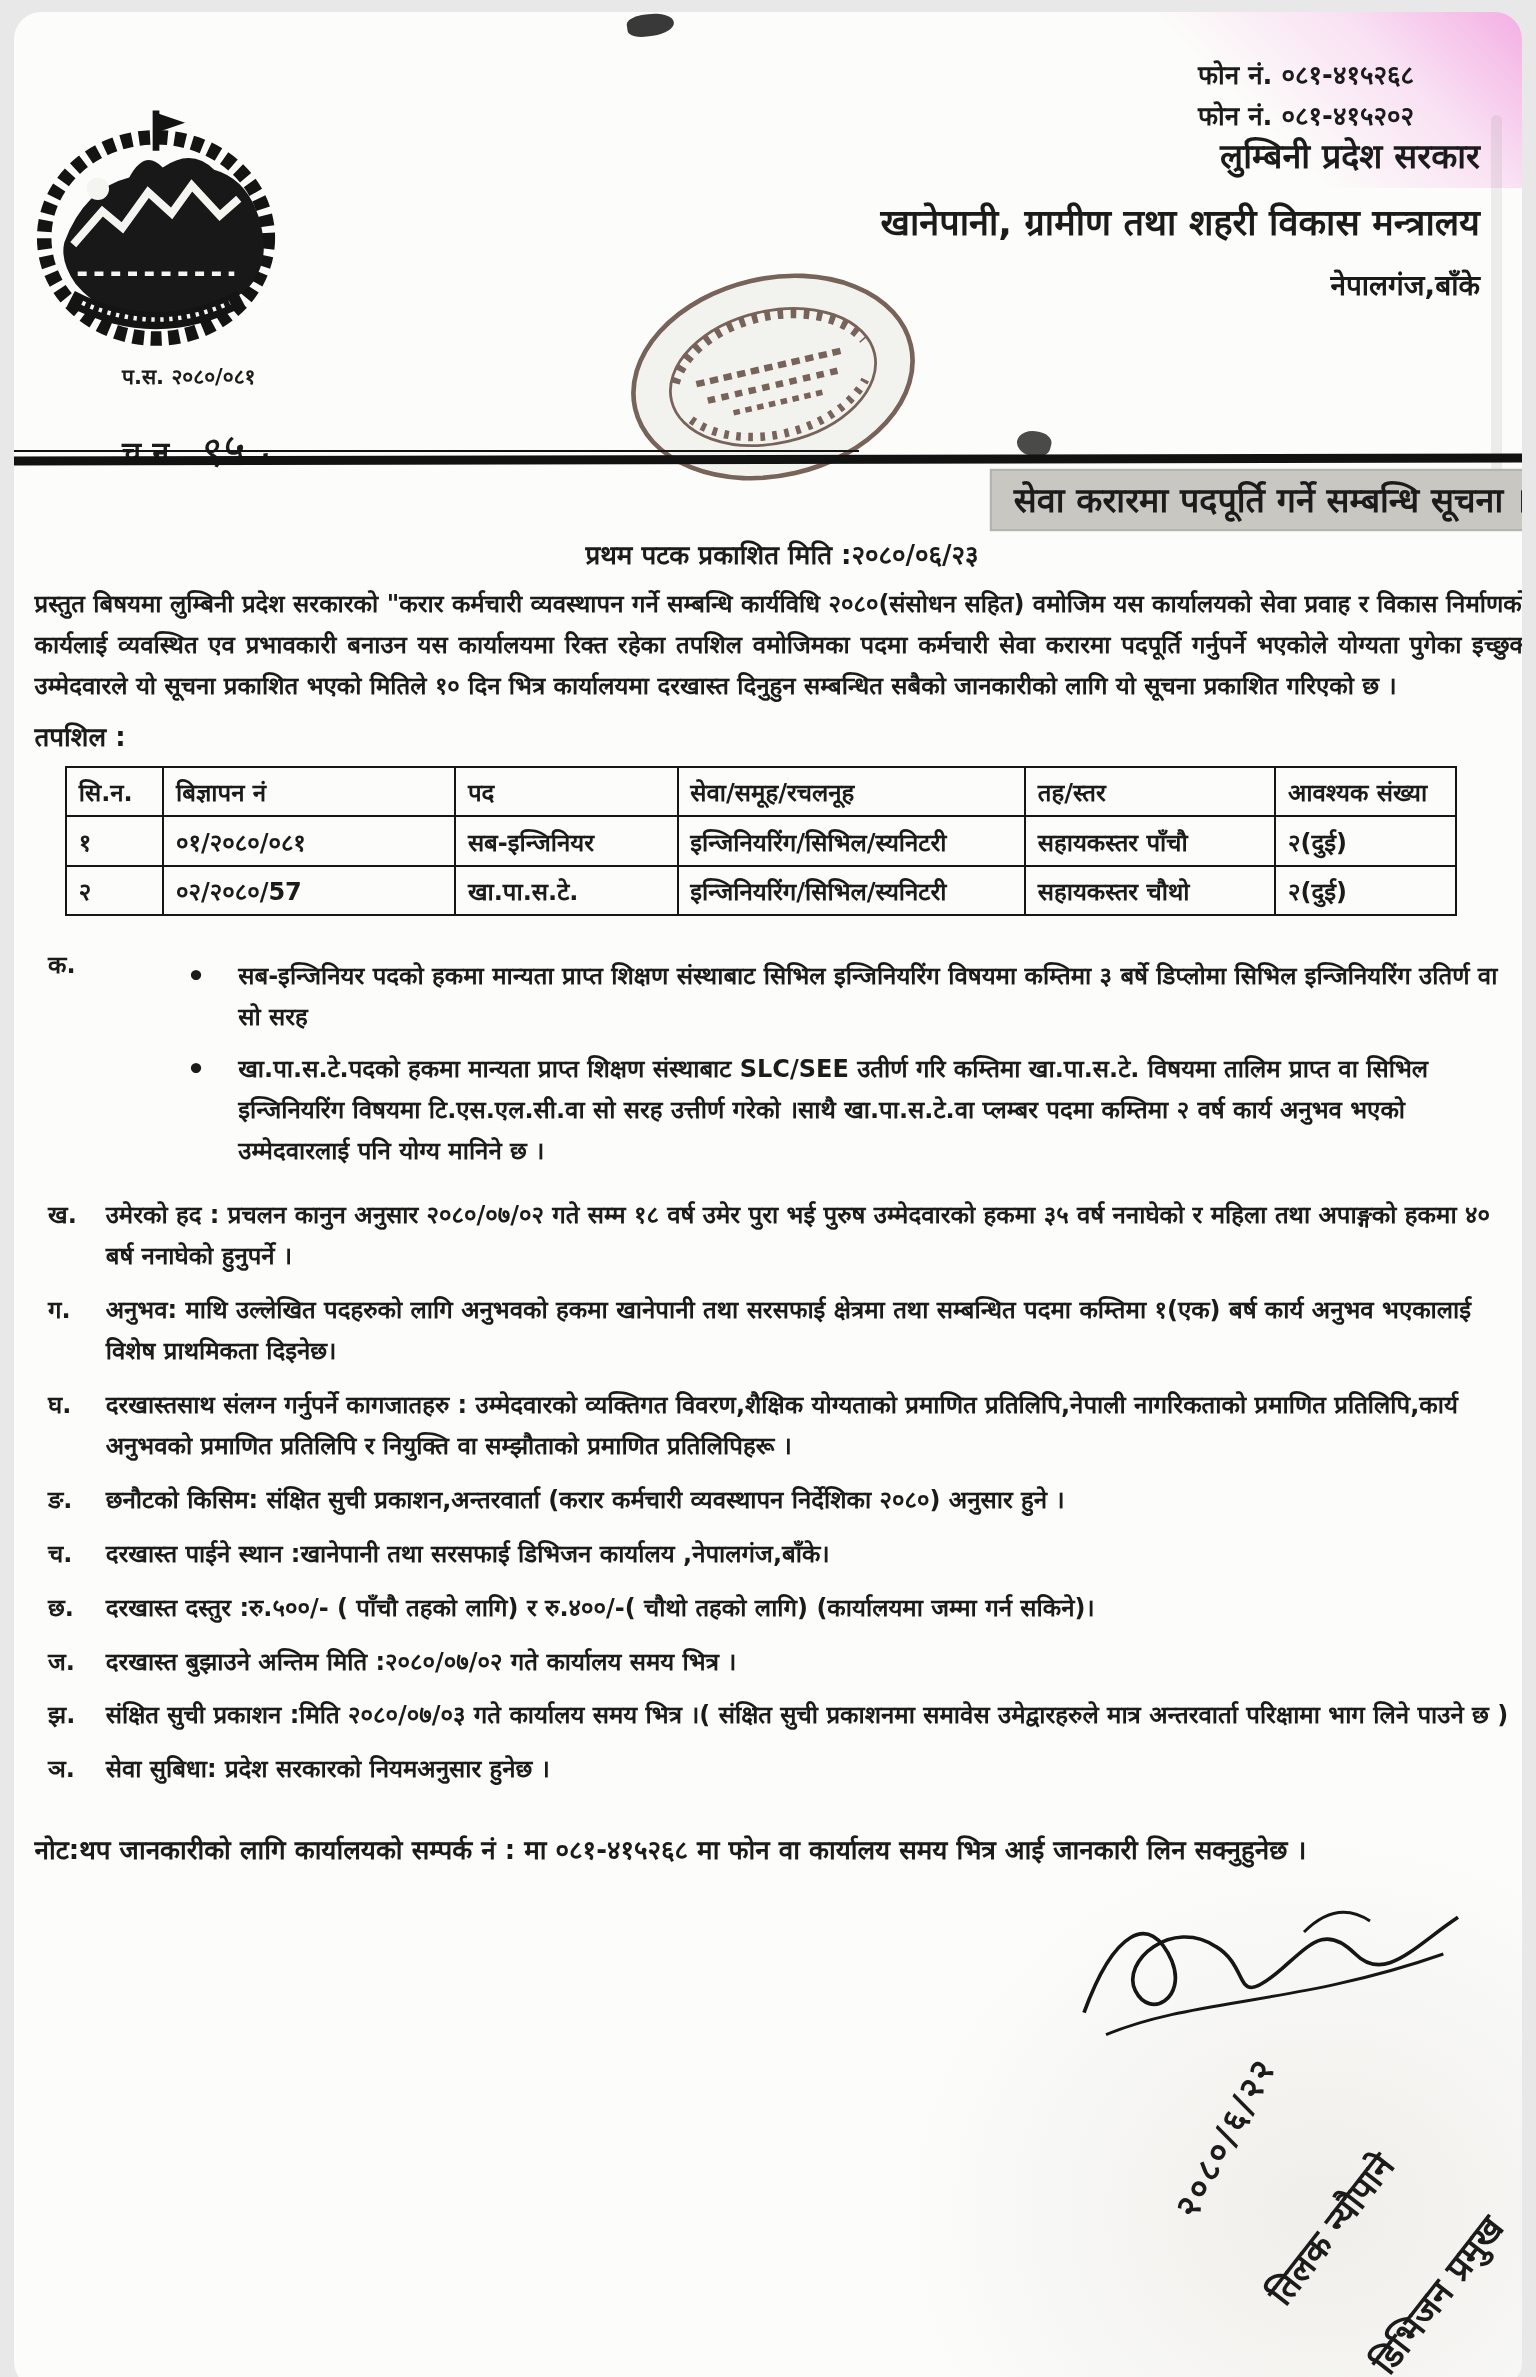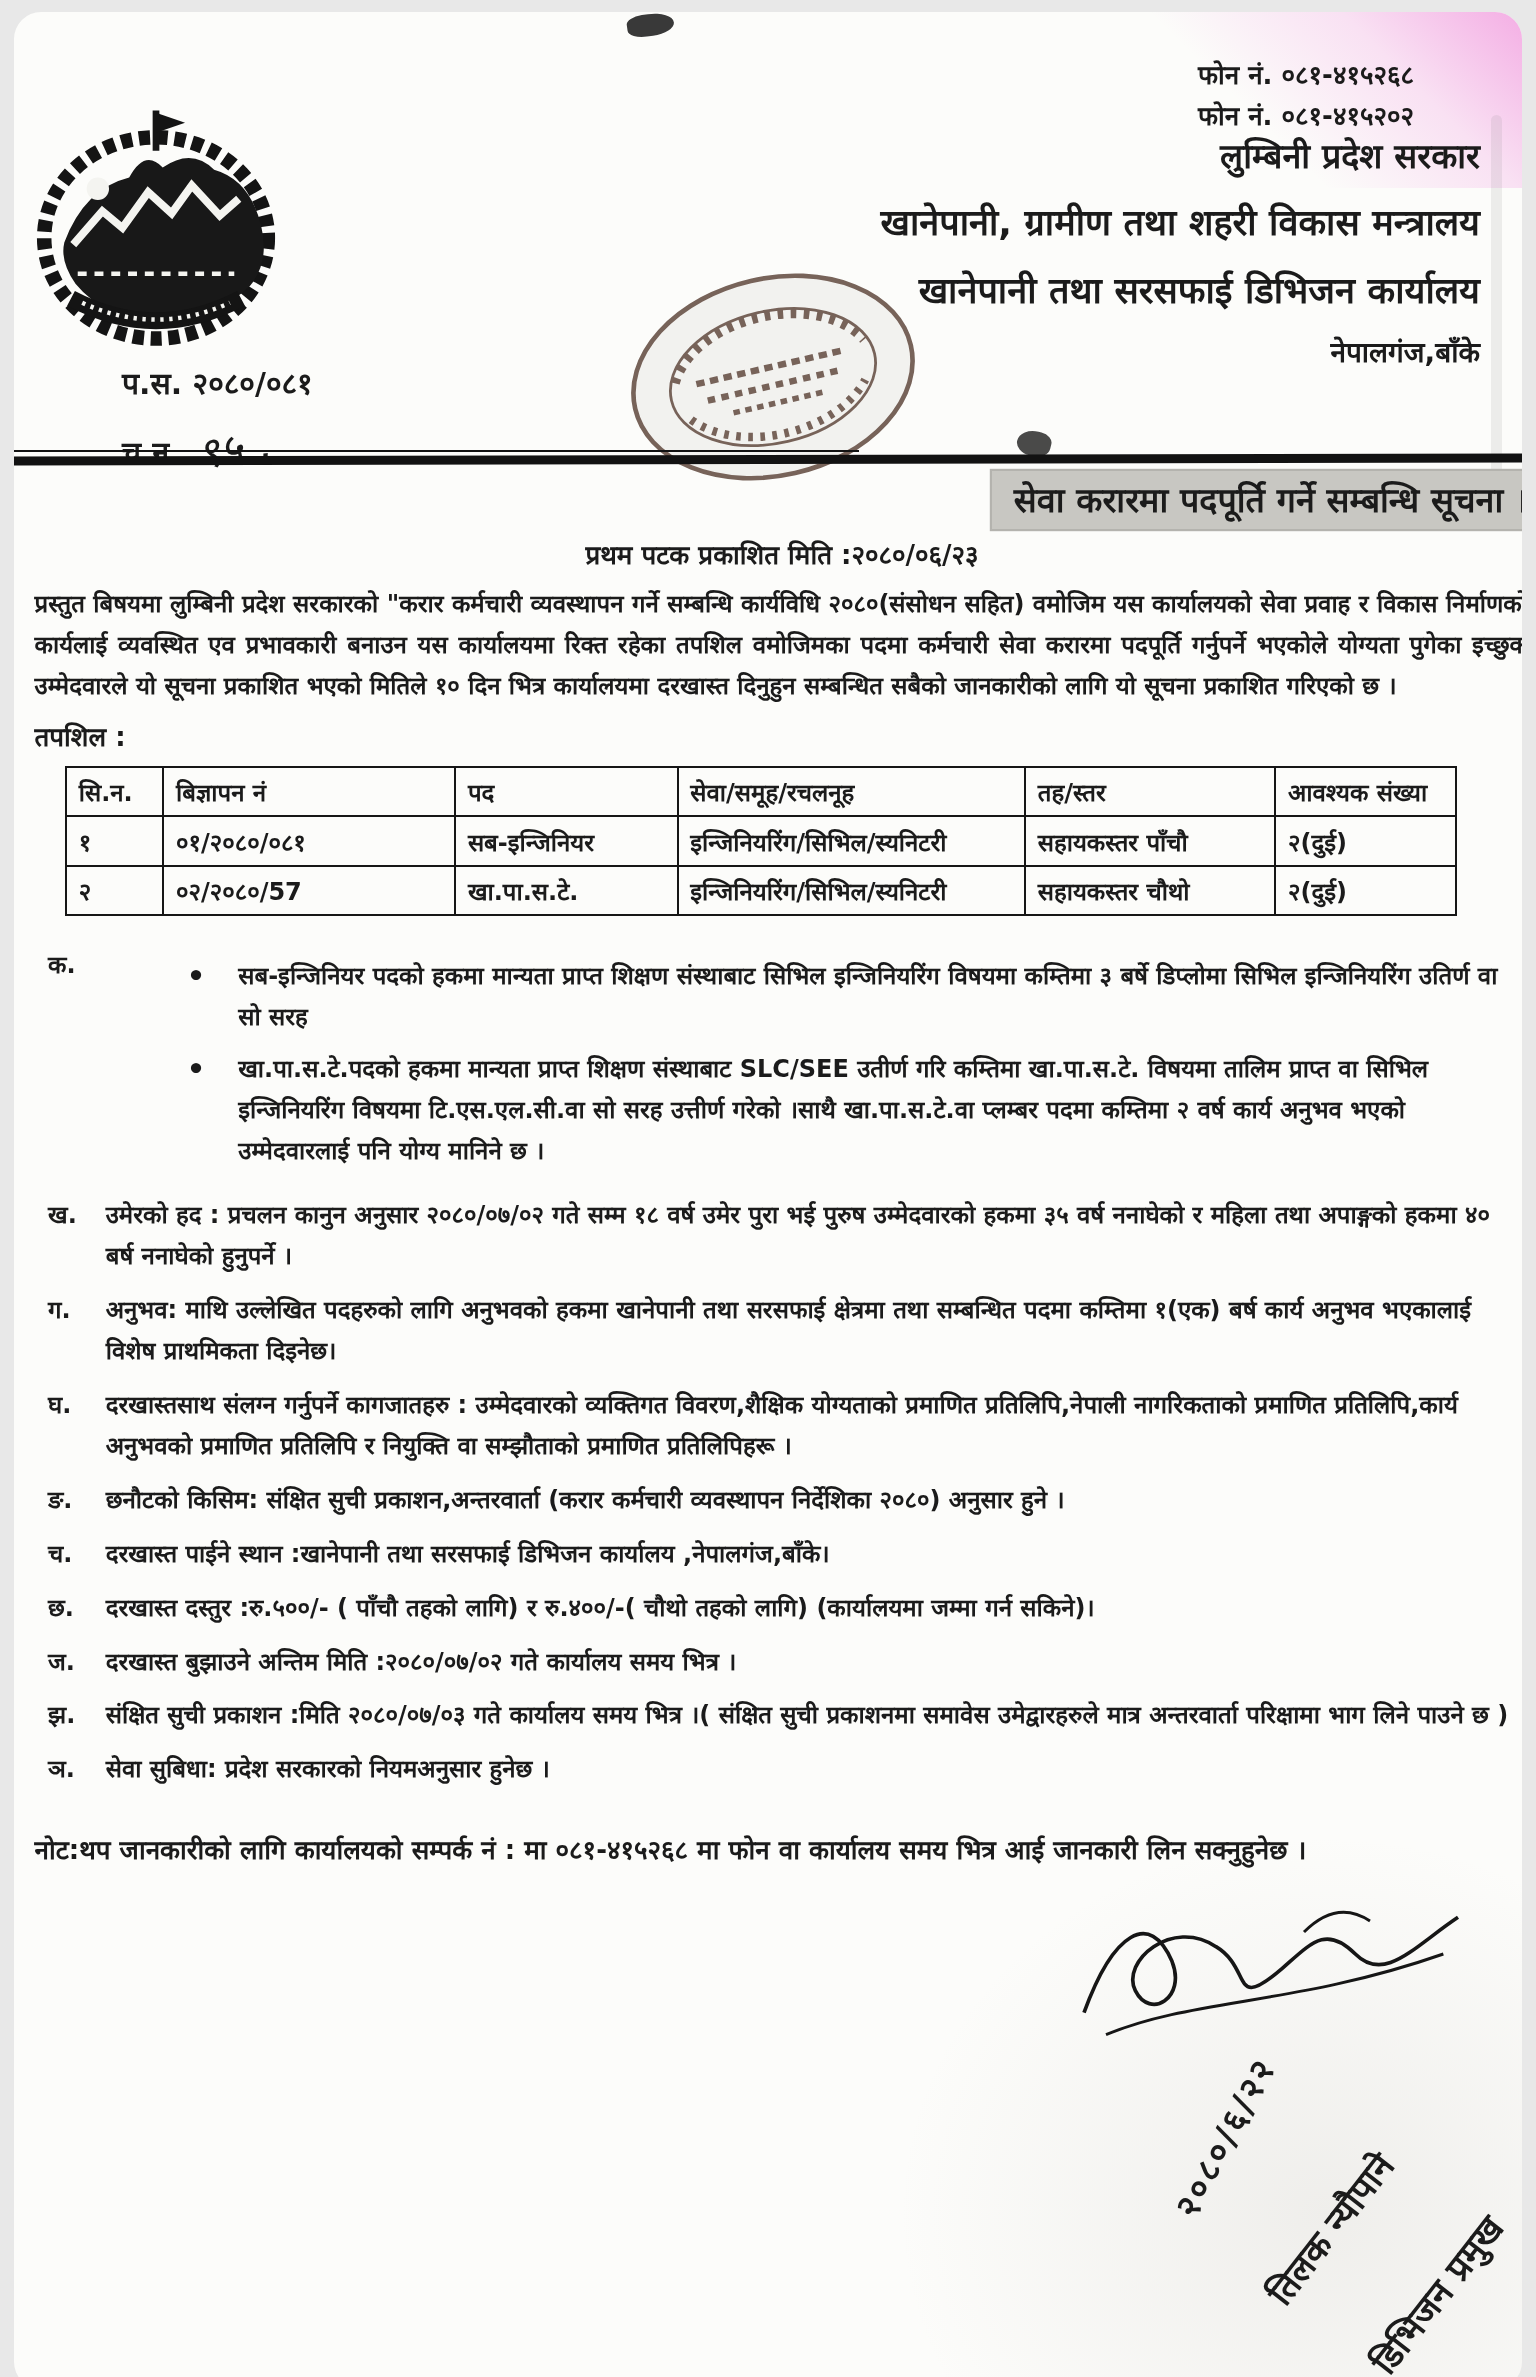--- a/index.html
+++ b/index.html
@@ -27,21 +27,21 @@
     background:radial-gradient(ellipse at 70% 70%,rgba(180,175,168,.18),rgba(255,255,255,0) 65%);}
 
   
   .phones{position:absolute;top:43px;right:108px;text-align:left;font-size:26px;font-weight:700;line-height:41px;}
   .emblem{position:absolute;top:94px;left:19px;width:246px;height:246px;}
   .org{position:absolute;top:120px;left:0;width:1466px;text-align:right;font-weight:700;}
   .org .l1{font-size:34px;margin-bottom:19px;}
   .org .l2{font-size:36px;margin-bottom:19px;}
   .org .l3{font-size:36px;margin-bottom:17.6px;}
   .org .l4{font-size:28px;}
-  .refs{position:absolute;top:350px;left:108px;font-size:30px;font-weight:700;}
+  .refs{position:absolute;top:350px;left:108px;font-size:21px;font-weight:700;}
   .dispatch{position:absolute;top:405px;left:108px;font-size:30px;font-weight:700;}
   .dispatch .hand{display:inline-block;font-size:43px;font-weight:400;transform:rotate(-9deg) skewX(-10deg);margin-left:10.3px;}
   .stamp{position:absolute;top:258px;left:605px;width:308px;height:214px;transform:rotate(-13deg);
     opacity:.82;mix-blend-mode:multiply;}
 
   
   .content{position:absolute;top:438px;left:0;width:1536px;}
   .rule-thin{height:2.2px;background:#121212;width:55%;}
   .rule-thick{height:8.8px;background:#121212;margin-top:2.9px;transform:rotate(-.12deg);}
   .title-row{text-align:right;margin-top:7.3px;}
@@ -100,21 +100,20 @@
     <circle cx="58" cy="74" r="10" fill="#f4f4f0"></circle>
     <path d="M36 124 l26 -30 l18 15 l23 -32 l21 19 l18 -25 l25 27 l17 -15" stroke="#f4f4f0" stroke-width="7" fill="none"></path>
     <path d="M40 150 h140" stroke="#f4f4f0" stroke-width="4" stroke-dasharray="8 7"></path>
     <path d="M34 172 q76 40 152 0" stroke="#141414" stroke-width="15" fill="none"></path>
     <path d="M44 176 q66 30 132 0" stroke="#f4f4f0" stroke-width="4" stroke-dasharray="3 5" fill="none"></path>
   </svg>
 
   <div class="org">
     <div class="l1">लुम्बिनी प्रदेश सरकार</div>
     <div class="l2">खानेपानी, ग्रामीण तथा शहरी विकास मन्त्रालय</div>
-    <div class="l3">खानेपानी तथा सरसफाई डिभिजन कार्यालय</div>
     <div class="l4">नेपालगंज,बाँके</div>
   </div>
 
   <div class="refs">प.स. २०८०/०८१</div>
   <div class="dispatch">
     <span>च.न.</span>
     <span class="hand">९५ .</span>
   </div>
 
   <svg class="stamp" viewBox="0 0 320 230">

